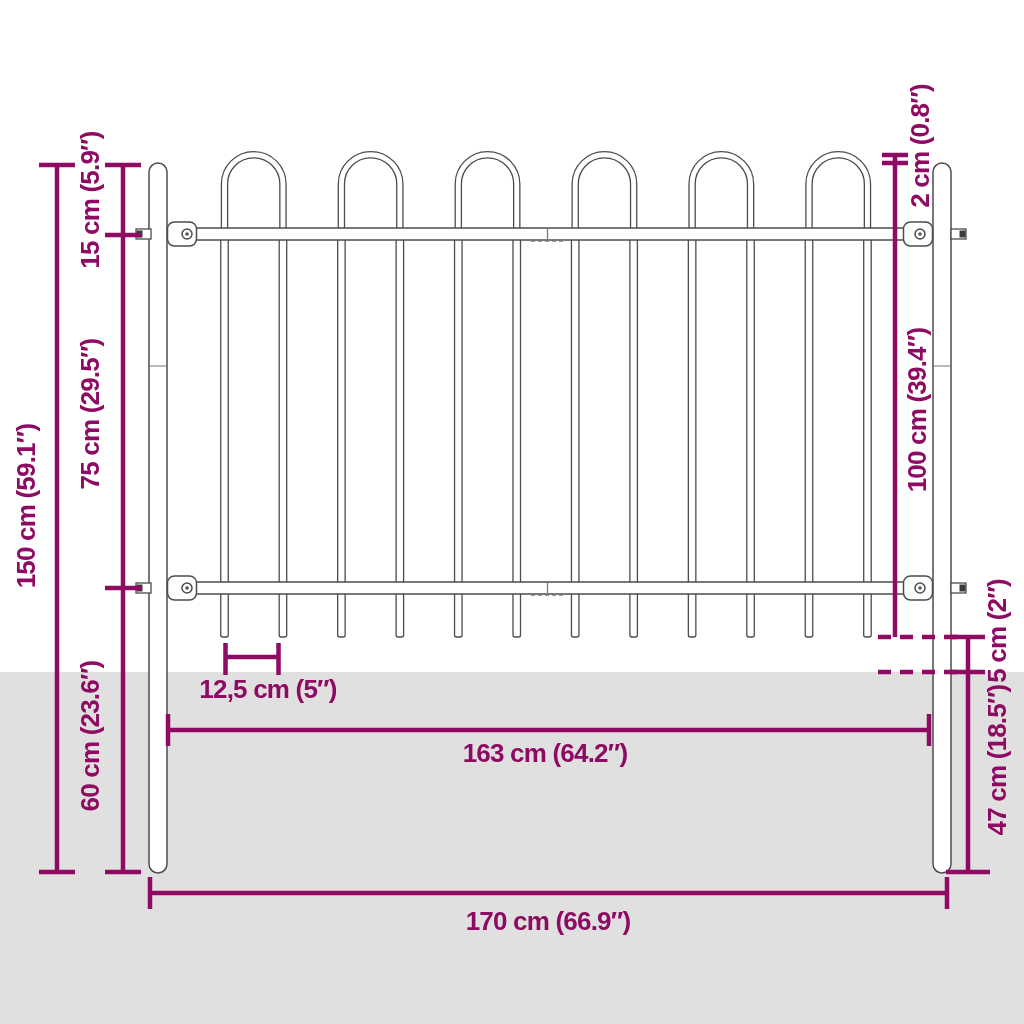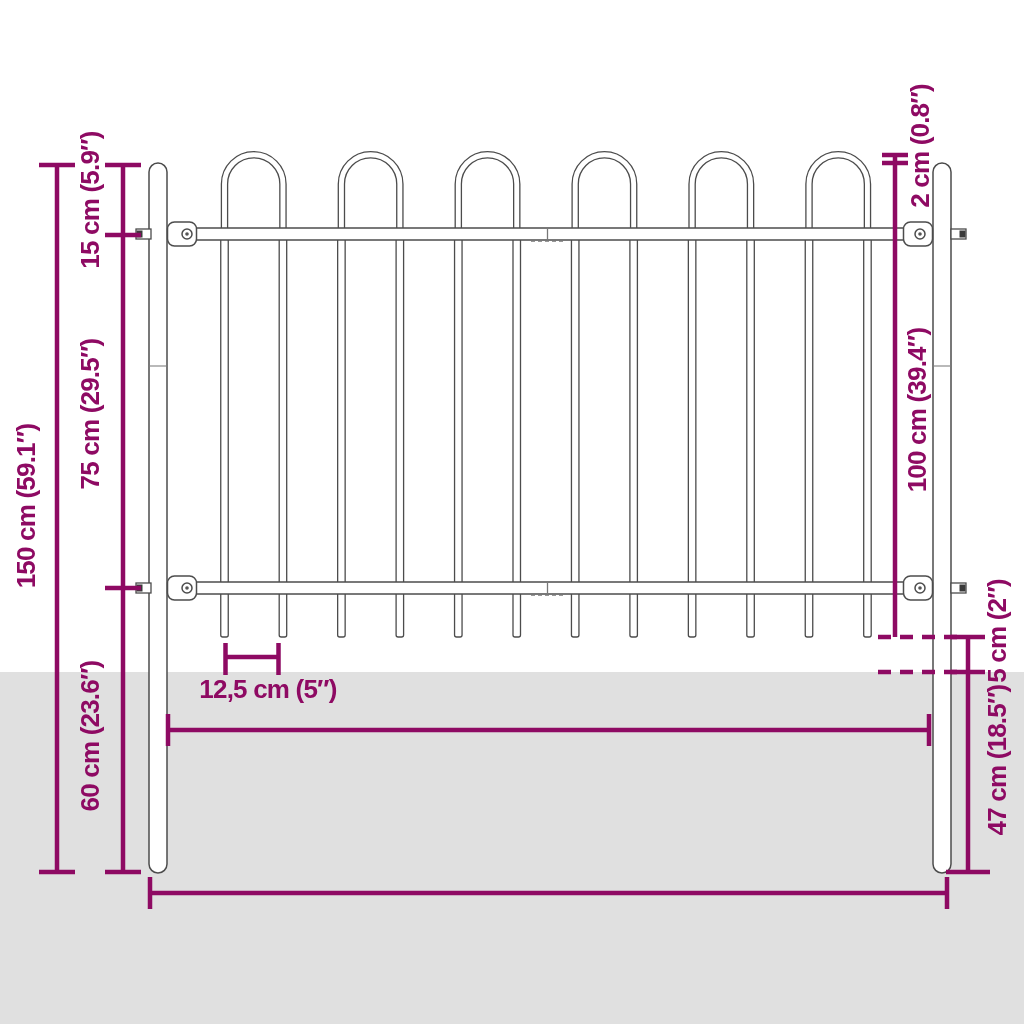--- a/index.html
+++ b/index.html
@@ -121,14 +121,16 @@
   <div class="dim-label vertical" style="left:920px;top:146px;">2 cm (0.8″)</div>
 
   <div class="dim-label vertical" style="left:917px;top:410px;">100 cm (39.4″)</div>
 
   <div class="dim-label vertical" style="left:997px;top:631px;">5 cm (2″)</div>
 
   <div class="dim-label vertical" style="left:997px;top:760px;">47 cm (18.5″)</div>
 
   <div class="dim-label" style="left:250px;top:689px;margin-left:18px;">12,5 cm (5″)</div>
 
+  <div class="dim-label" style="left:545px;top:753px;">163 cm (64.2″)</div>
 
+  <div class="dim-label" style="left:548px;top:921px;">170 cm (66.9″)</div>
 </div>
 
 </body></html>

